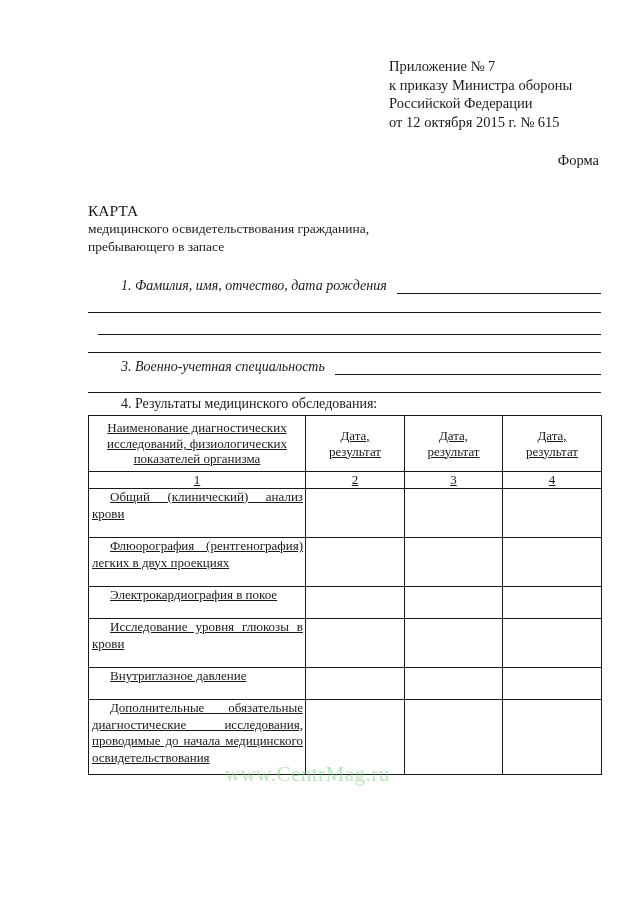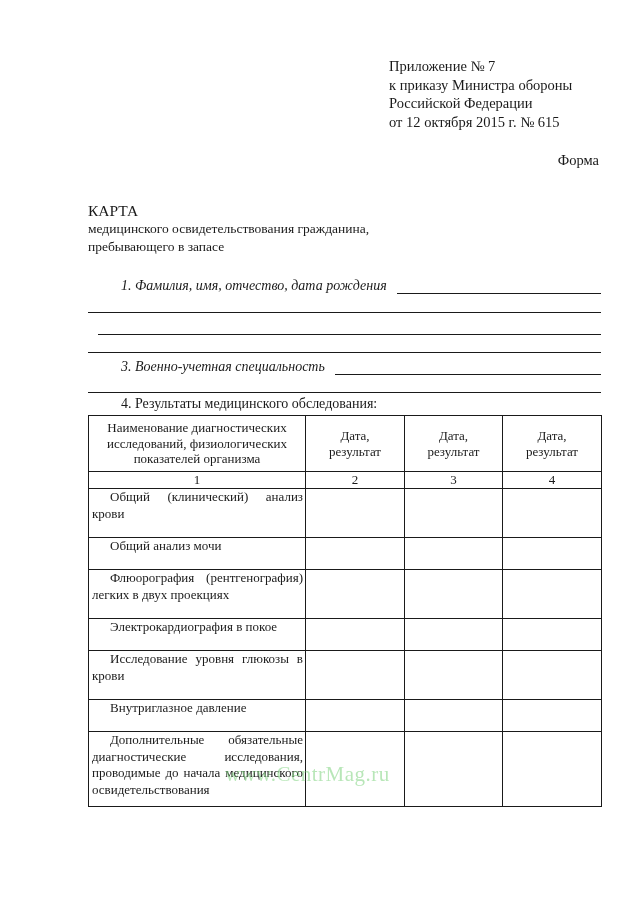--- a/index.html
+++ b/index.html
@@ -10,21 +10,21 @@
   .appendix div { white-space: nowrap; }
   .form-label { right: 42px; top: 152px; font-size: 14.5px; }
   .title-block { left: 88px; width: 513px; top: 202px; text-align: left; font-weight: normal; }
   .title-main { font-size: 15.5px; line-height: 18px; }
   .title-sub { font-size: 13.5px; line-height: 18px; }
   .field-row { left: 88px; width: 513px; height: 20px; display: flex; align-items: flex-end; font-size: 14px; font-style: italic; }
   .field-label { padding-left: 33px; white-space: nowrap; }
   .field-line { flex: 1; border-bottom: 1px solid #1a1a1a; margin-left: 10px; height: 18px; }
   .hline { left: 88px; width: 513px; border-top: 1px solid #1a1a1a; height: 0; }
   .results-label { left: 121px; top: 396px; font-size: 14px; white-space: nowrap; }
-  table.results { position: absolute; left: 88px; top: 415px; width: 514px; border-collapse: collapse; table-layout: fixed; font-size: 13px; }
+  table.results { position: absolute; left: 88px; top: 415px; width: 514px; border-collapse: collapse; table-layout: fixed; font-size: 13px; text-decoration: underline; }
   table.results td, table.results th { border: 1px solid #1a1a1a; padding: 0; vertical-align: top; font-weight: normal; }
   table.results th { text-align: center; vertical-align: middle; line-height: 15.5px; }
   .num-cell { text-align: center; line-height: 15px; height: 16px; }
   .name-cell { text-align: justify; text-align-last: left; padding: 0 2px 0 3px !important; line-height: 16.5px; }
   .name-cell span.indent { display: inline-block; width: 18px; }
   .watermark { left: 225px; top: 762px; font-family: Liberation Serif, serif; font-size: 21px; color: #7fd37f; opacity: 0.55; letter-spacing: 0.5px; pointer-events: none; white-space: nowrap; }
 </style>
 </head>
 <body>
 
@@ -81,26 +81,20 @@
     <td class="num-cell">2</td>
     <td class="num-cell">3</td>
     <td class="num-cell">4</td>
   </tr>
   <tr style="height:49px;">
     <td class="name-cell" style="padding-top:3px;"><span class="indent"></span><span>Общий (клинический) анализ крови</span></td>
     <td></td>
     <td></td>
     <td></td>
   </tr>
-  <tr style="height:32px;">
-    <td class="name-cell" style="padding-top:3px;"><span class="indent"></span><span>Общий анализ мочи</span></td>
-    <td></td>
-    <td></td>
-    <td></td>
-  </tr>
   <tr style="height:49px;">
     <td class="name-cell" style="padding-top:3px;"><span class="indent"></span><span>Флюорография (рентгенография) легких в двух проекциях</span></td>
     <td></td>
     <td></td>
     <td></td>
   </tr>
   <tr style="height:32px;">
     <td class="name-cell" style="padding-top:3px;"><span class="indent"></span><span>Электрокардиография в покое</span></td>
     <td></td>
     <td></td>

